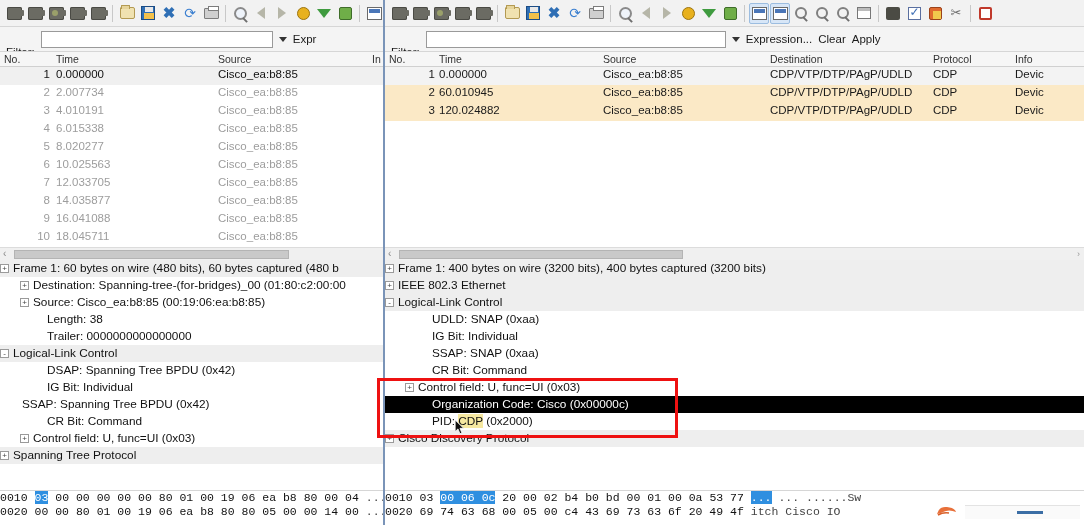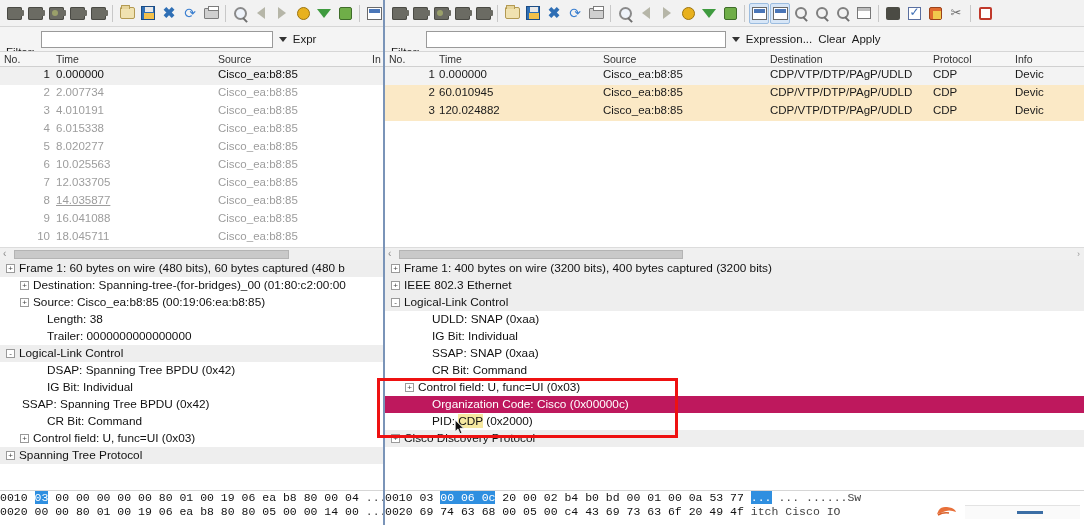--- a/index.html
+++ b/index.html
@@ -113,25 +113,25 @@
   .hscroll { height:13px; background:#f0f0f0; border-top:1px solid #dcdcdc;
              position:relative; display:flex; align-items:center; }
   .hscroll .thumb { position:absolute; top:2px; height:9px; background:#c9c9c9;
              border:1px solid #b4b4b4; }
   .hscroll .lt { position:absolute; left:3px; top:0px; font-size:10px; color:#888; }
 
   
   .tree { background:#fff; font-size:11.8px; color:#111; position:relative; overflow:hidden; }
   .trow { height:17px; line-height:17px; white-space:nowrap; position:relative; }
   .trow.proto { background:#eeeeee; }
-  .trow.sel { background:#be185d; color:#fff; }
+  .trow.sel { background:#000000; color:#fff; }
   .exp { display:inline-block; width:9px; height:9px; border:1px solid #9a9a9a;
          background:#fff; font-size:8px; line-height:7px; text-align:center;
          color:#444; vertical-align:middle; margin-right:4px; }
-  .indent0 { padding-left:6px; }
+  .indent0 { }
   .indent1 { padding-left:20px; }
   .noexp2 { padding-left:47px; }
   .hl-yellow { background:#f6e8a0; }
 
   
   .hexpane { background:#fff; font-family:"Liberation Mono", monospace;
              font-size:11.5px; color:#111; overflow:hidden; position:relative; }
   .hexrow { height:14px; line-height:14px; white-space:nowrap; }
   .hsel { background:#2f8fe0; color:#fff; }
   .hascii { color:#444; }
@@ -251,21 +251,21 @@
           <span style="left:56px;">10.025563</span>
           <span style="left:218px;">Cisco_ea:b8:85</span>
         </div>
         <div class="prow dim">
           <span class="no" style="left:10px;width:40px;text-align:right;">7</span>
           <span style="left:56px;">12.033705</span>
           <span style="left:218px;">Cisco_ea:b8:85</span>
         </div>
         <div class="prow dim">
           <span class="no" style="left:10px;width:40px;text-align:right;">8</span>
-          <span style="left:56px;text-decoration:underline;">14.035877</span>
+          <span style="left:56px;">14.035877</span>
           <span style="left:218px;">Cisco_ea:b8:85</span>
         </div>
         <div class="prow dim">
           <span class="no" style="left:10px;width:40px;text-align:right;">9</span>
           <span style="left:56px;">16.041088</span>
           <span style="left:218px;">Cisco_ea:b8:85</span>
         </div>
         <div class="prow dim">
           <span class="no" style="left:10px;width:40px;text-align:right;">10</span>
           <span style="left:56px;">18.045711</span>

